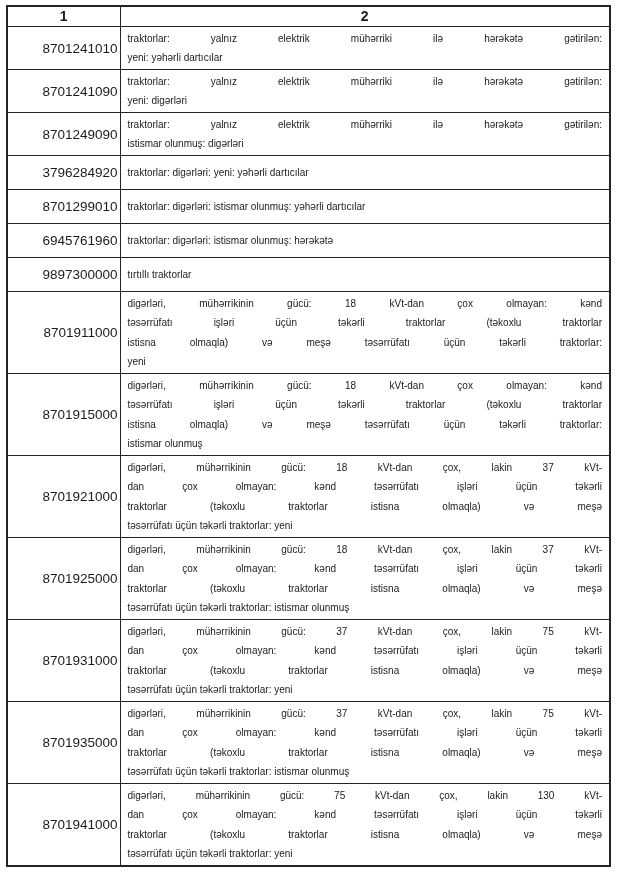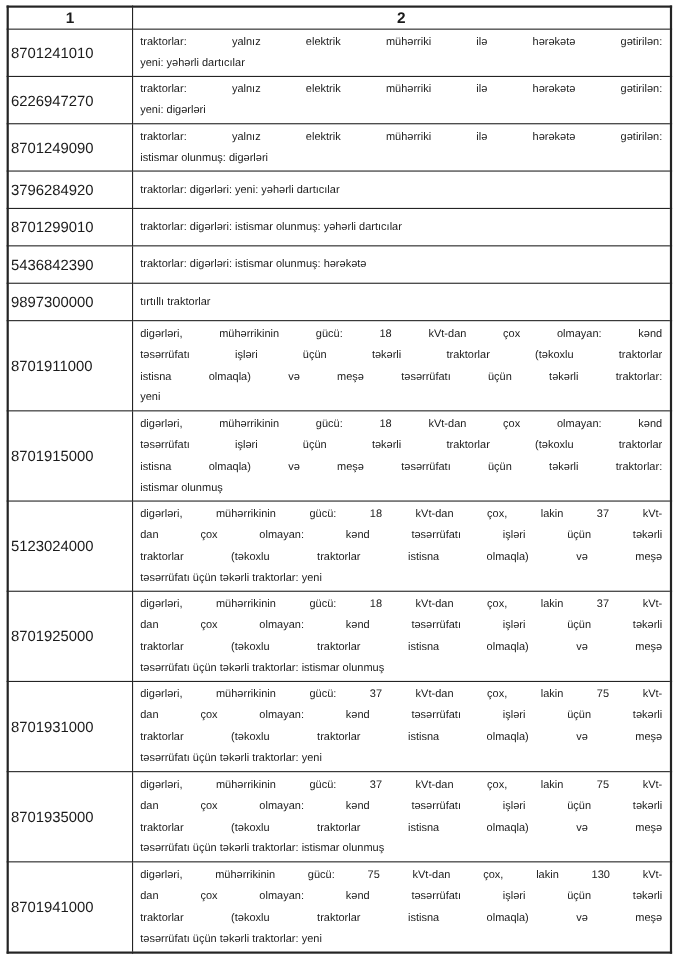--- a/index.html
+++ b/index.html
@@ -32,21 +32,21 @@
     font-size: 14px;
     font-weight: bold;
     text-align: center;
     vertical-align: middle;
     padding: 1px 2px;
     height: 17px;
     line-height: 17px;
   }
   td.code-cell {
     width: 113px;
-    text-align: left;
+    text-align: right;
     vertical-align: middle;
     font-size: 13.5px;
     line-height: 19px;
     padding: 7px 2px;
   }
   td.desc-cell {
     vertical-align: middle;
     font-size: 10px;
     line-height: 19.5px;
     padding: 1.5px 7px;
@@ -79,21 +79,21 @@
 
     <tr>
         <td class="code-cell">8701241010</td>
         <td class="desc-cell">
 
         <div class="line">traktorlar: yalnız elektrik mühərriki ilə hərəkətə gətirilən:</div>
             <div class="line">yeni: yəhərli dartıcılar</div>
           </td>
       </tr>
         <tr>
-        <td class="code-cell">6226947270</td>
+        <td class="code-cell">8701241090</td>
         <td class="desc-cell">
 
         <div class="line">traktorlar: yalnız elektrik mühərriki ilə hərəkətə gətirilən:</div>
             <div class="line">yeni: digərləri</div>
           </td>
       </tr>
         <tr>
         <td class="code-cell">8701249090</td>
         <td class="desc-cell">
 
@@ -109,21 +109,21 @@
           </td>
       </tr>
         <tr>
         <td class="code-cell">8701299010</td>
         <td class="desc-cell">
 
         <div class="line">traktorlar: digərləri: istismar olunmuş: yəhərli dartıcılar</div>
           </td>
       </tr>
         <tr>
-        <td class="code-cell">5436842390</td>
+        <td class="code-cell">6945761960</td>
         <td class="desc-cell">
 
         <div class="line">traktorlar: digərləri: istismar olunmuş: hərəkətə</div>
           </td>
       </tr>
         <tr>
         <td class="code-cell">9897300000</td>
         <td class="desc-cell">
 
         <div class="line">tırtıllı traktorlar</div>
@@ -143,21 +143,21 @@
         <td class="code-cell">8701915000</td>
         <td class="desc-cell">
 
         <div class="line">digərləri, mühərrikinin gücü: 18 kVt-dan çox olmayan: kənd</div>
             <div class="line">təsərrüfatı işləri üçün təkərli traktorlar (təkoxlu traktorlar</div>
             <div class="line">istisna olmaqla) və meşə təsərrüfatı üçün təkərli traktorlar:</div>
             <div class="line">istismar olunmuş</div>
           </td>
       </tr>
         <tr>
-        <td class="code-cell">5123024000</td>
+        <td class="code-cell">8701921000</td>
         <td class="desc-cell">
 
         <div class="line">digərləri, mühərrikinin gücü: 18 kVt-dan çox, lakin 37 kVt-</div>
             <div class="line">dan çox olmayan: kənd təsərrüfatı işləri üçün təkərli</div>
             <div class="line">traktorlar (təkoxlu traktorlar istisna olmaqla) və meşə</div>
             <div class="line">təsərrüfatı üçün təkərli traktorlar: yeni</div>
           </td>
       </tr>
         <tr>
         <td class="code-cell">8701925000</td>

